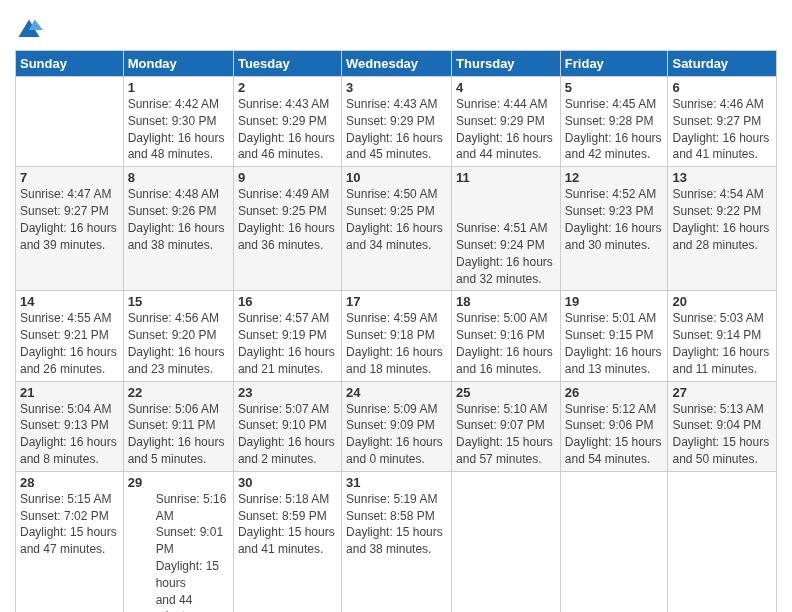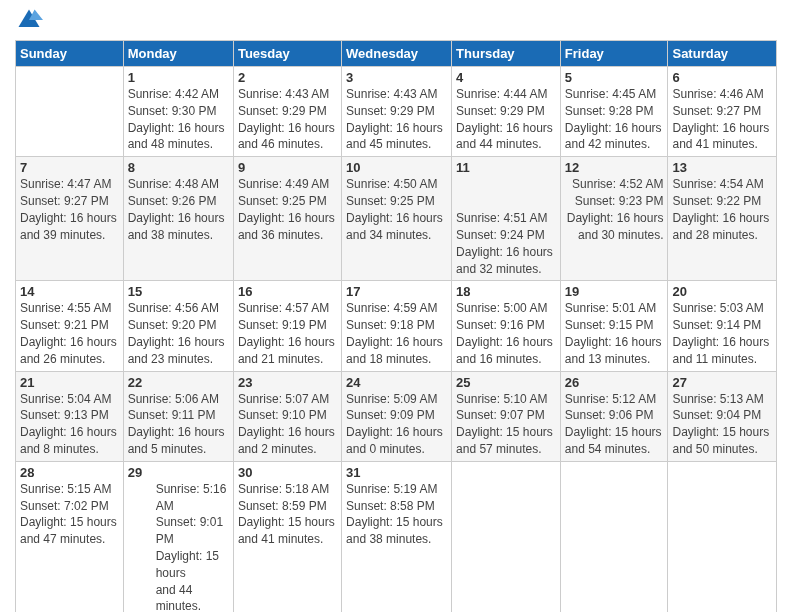--- a/index.html
+++ b/index.html
@@ -6,21 +6,21 @@
     body {
       width: 792px;
       height: 612px;
       font-family: Arial, sans-serif;
       background: #fff;
       overflow: hidden;
     }
     .page {
       width: 792px;
       height: 612px;
-      padding: 6px 15px;
+      padding: 16px 15px;
     }
     .header {
       display: flex;
       justify-content: space-between;
       align-items: flex-start;
       margin-bottom: 6px;
     }
     .logo {
       display: flex;
       align-items: center;
@@ -212,21 +212,21 @@
           </td>
           <td>
             <span class="day-number">11</span>
             <div class="day-info" style="white-space: pre-line; margin-top: 35px;">Sunrise: 4:51 AM
 Sunset: 9:24 PM
 Daylight: 16 hours
 and 32 minutes.</div>
           </td>
           <td>
             <span class="day-number">12</span>
-            <div class="day-info" style="white-space: pre-line; text-align: right;">Sunrise: 4:52 AM
+            <div class="day-info" style="white-space: pre-line;">Sunrise: 4:52 AM
 Sunset: 9:23 PM
 Daylight: 16 hours
 and 30 minutes.</div>
           </td>
           <td>
             <span class="day-number">13</span>
             <div class="day-info" style="white-space: pre-line;">Sunrise: 4:54 AM
 Sunset: 9:22 PM
 Daylight: 16 hours
 and 28 minutes.</div>

